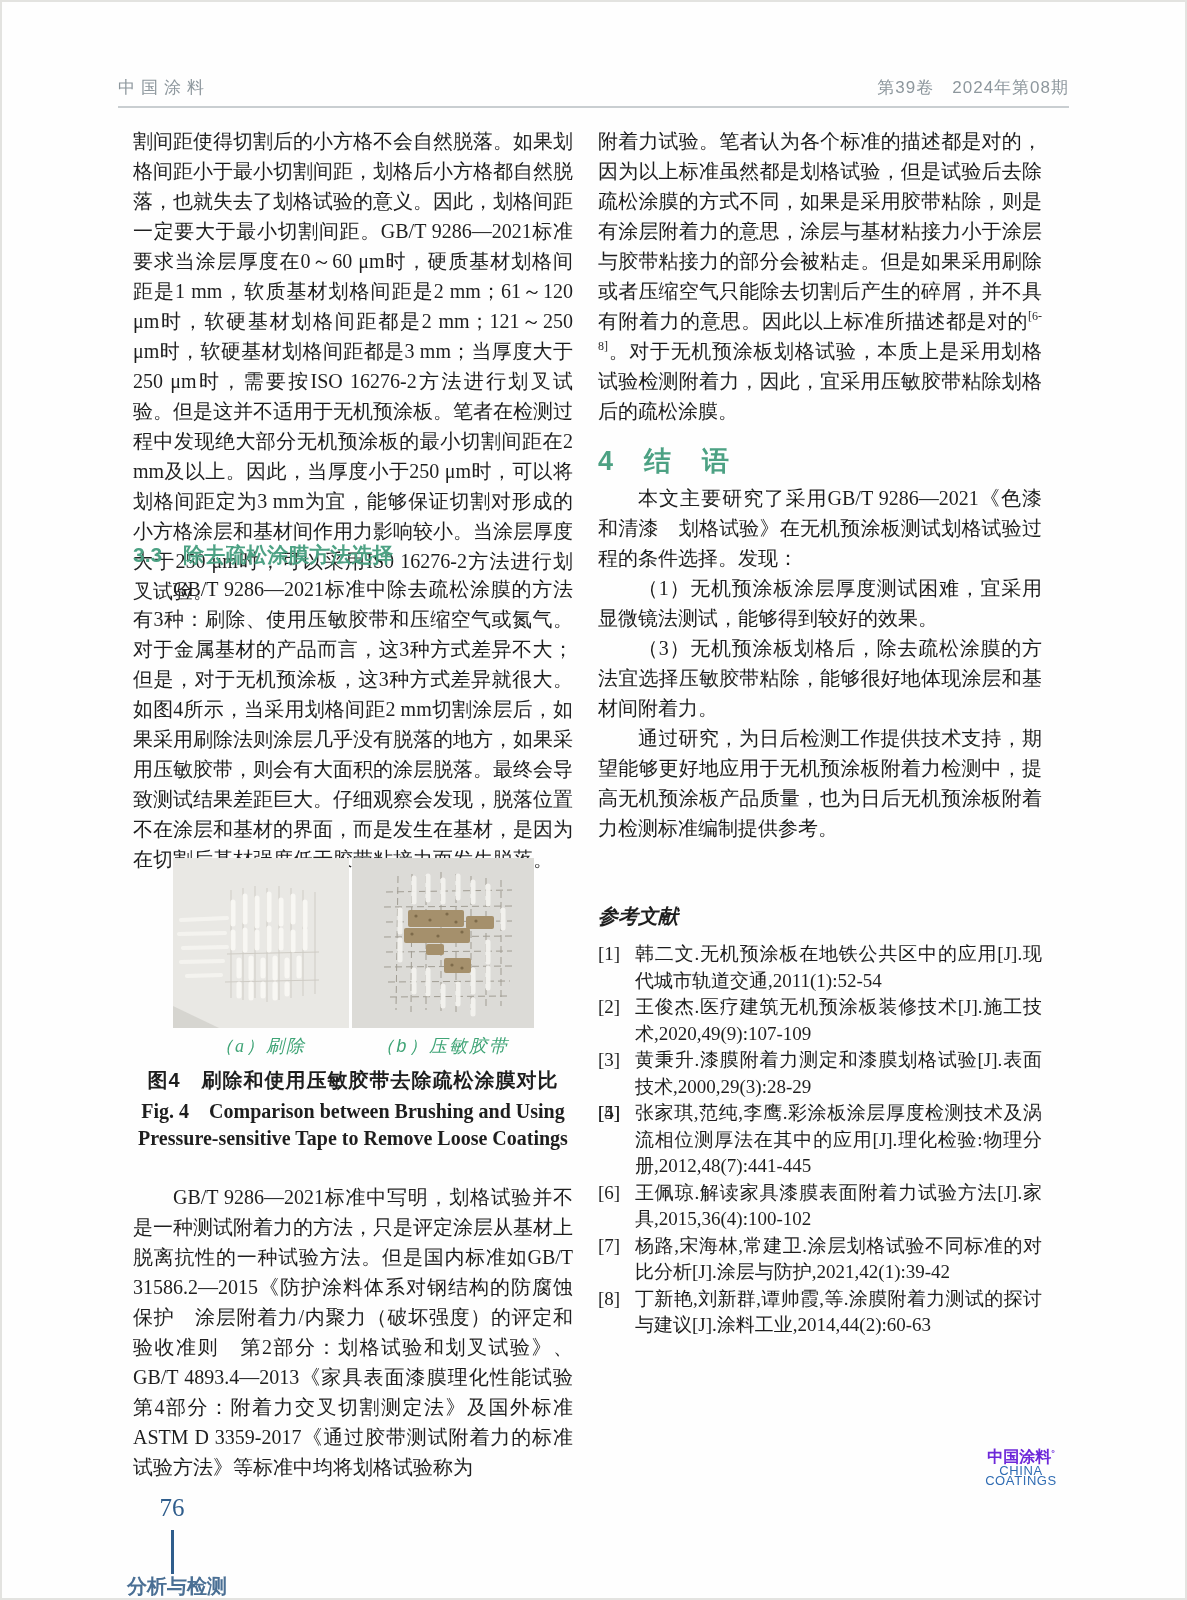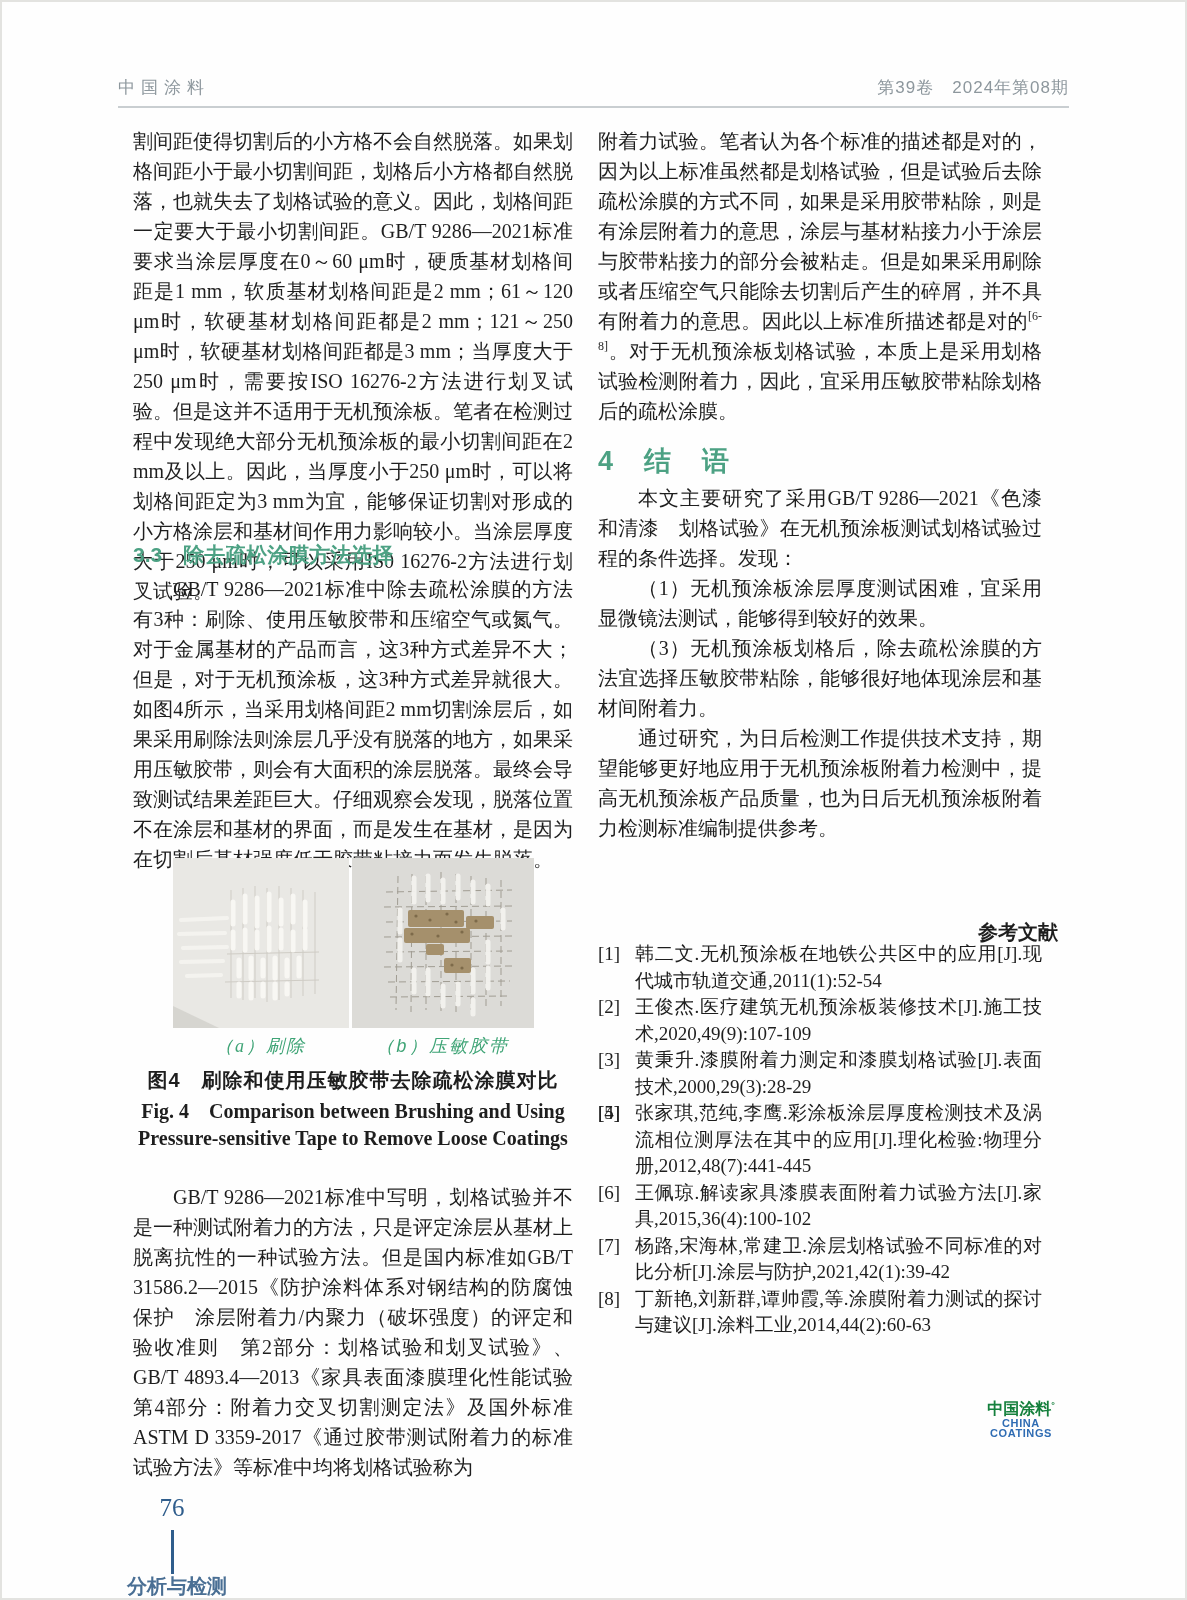--- a/index.html
+++ b/index.html
@@ -53,42 +53,42 @@
     font-weight:bold;font-size:20px;margin-top:9px;letter-spacing:1px;
   }
   .fig-caption-en{
     font-weight:bold;font-size:20px;line-height:27px;margin-top:4px;
   }
 
   sup.cite{font-size:12px;line-height:0;}
 
   
   .refs-title{
-    position:absolute;left:598px;top:903px;width:444px;text-align:right;
-    font-family:"Liberation Sans","DejaVu Sans",sans-serif;
-    font-weight:bold;font-size:20px;margin:16px;
+    position:absolute;left:598px;top:903px;width:444px;text-align:left;
+    font-family:"Liberation Sans","DejaVu Sans",sans-serif;
+    font-weight:bold;font-size:20px;margin:0;font-style:italic;
   }
   .refs{
     position:absolute;left:598px;top:941px;width:444px;
     list-style:none;margin:0;padding:0;
     font-size:19px;line-height:26.5px;
   }
   .refs li{position:relative;padding-left:37px;text-align:justify;margin:0;}
   .ref-label{position:absolute;left:0;top:0;}
 
   
   .logo{position:absolute;left:983px;top:1396px;width:76px;text-align:center;}
   .logo-zh{
     font-family:"Liberation Sans","DejaVu Sans",sans-serif;
-    font-weight:bold;font-size:16px;color:#15803d;line-height:18px;white-space:nowrap;
+    font-weight:bold;font-size:16px;color:#6d28d9;line-height:18px;white-space:nowrap;margin-top:48px;
   }
   .logo-mark{font-size:9px;vertical-align:super;}
   .logo-en{
     font-family:"Liberation Sans","DejaVu Sans",sans-serif;
-    font-weight:bold;font-size:11px;color:#2f6cb3;letter-spacing:0.6px;line-height:10px;
+    font-weight:normal;font-size:13px;color:#2f6cb3;letter-spacing:0.6px;line-height:10px;
   }
 
   
   .footer{position:absolute;left:127px;top:1486px;display:flex;align-items:center;flex-direction:column;}
   .page-number{font-size:25px;color:#2f5d8c;margin-right:10px;line-height:44px;}
   .footer-bar{width:3px;height:44px;background:#2f5d8c;margin-right:9px;}
   .footer-section-zh{
     font-family:"Liberation Sans","DejaVu Sans",sans-serif;
     font-weight:bold;font-size:20px;color:#4a6f94;line-height:24px;
   }

